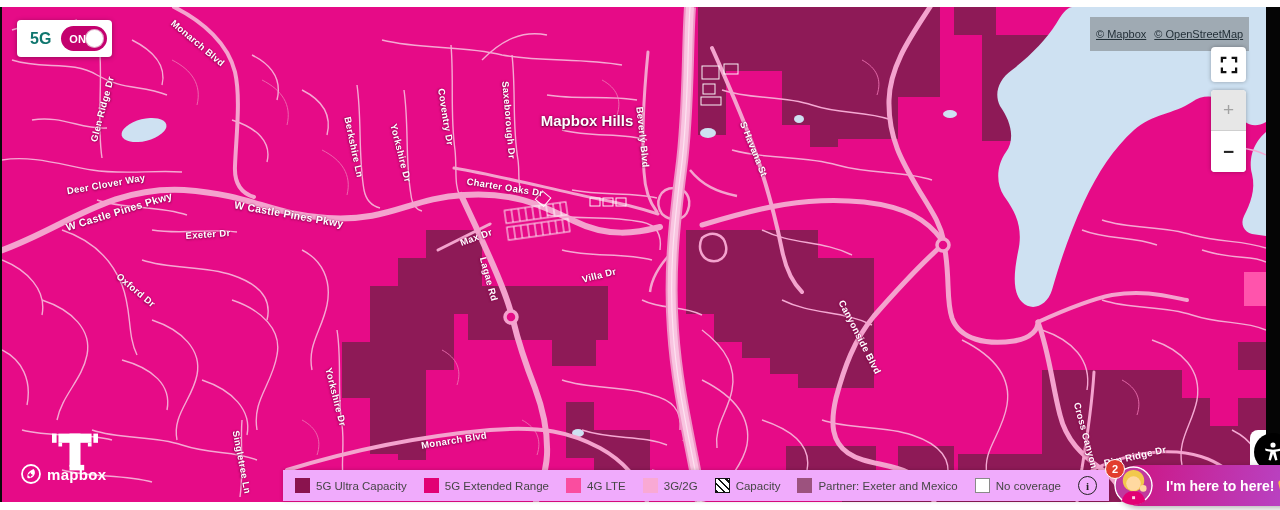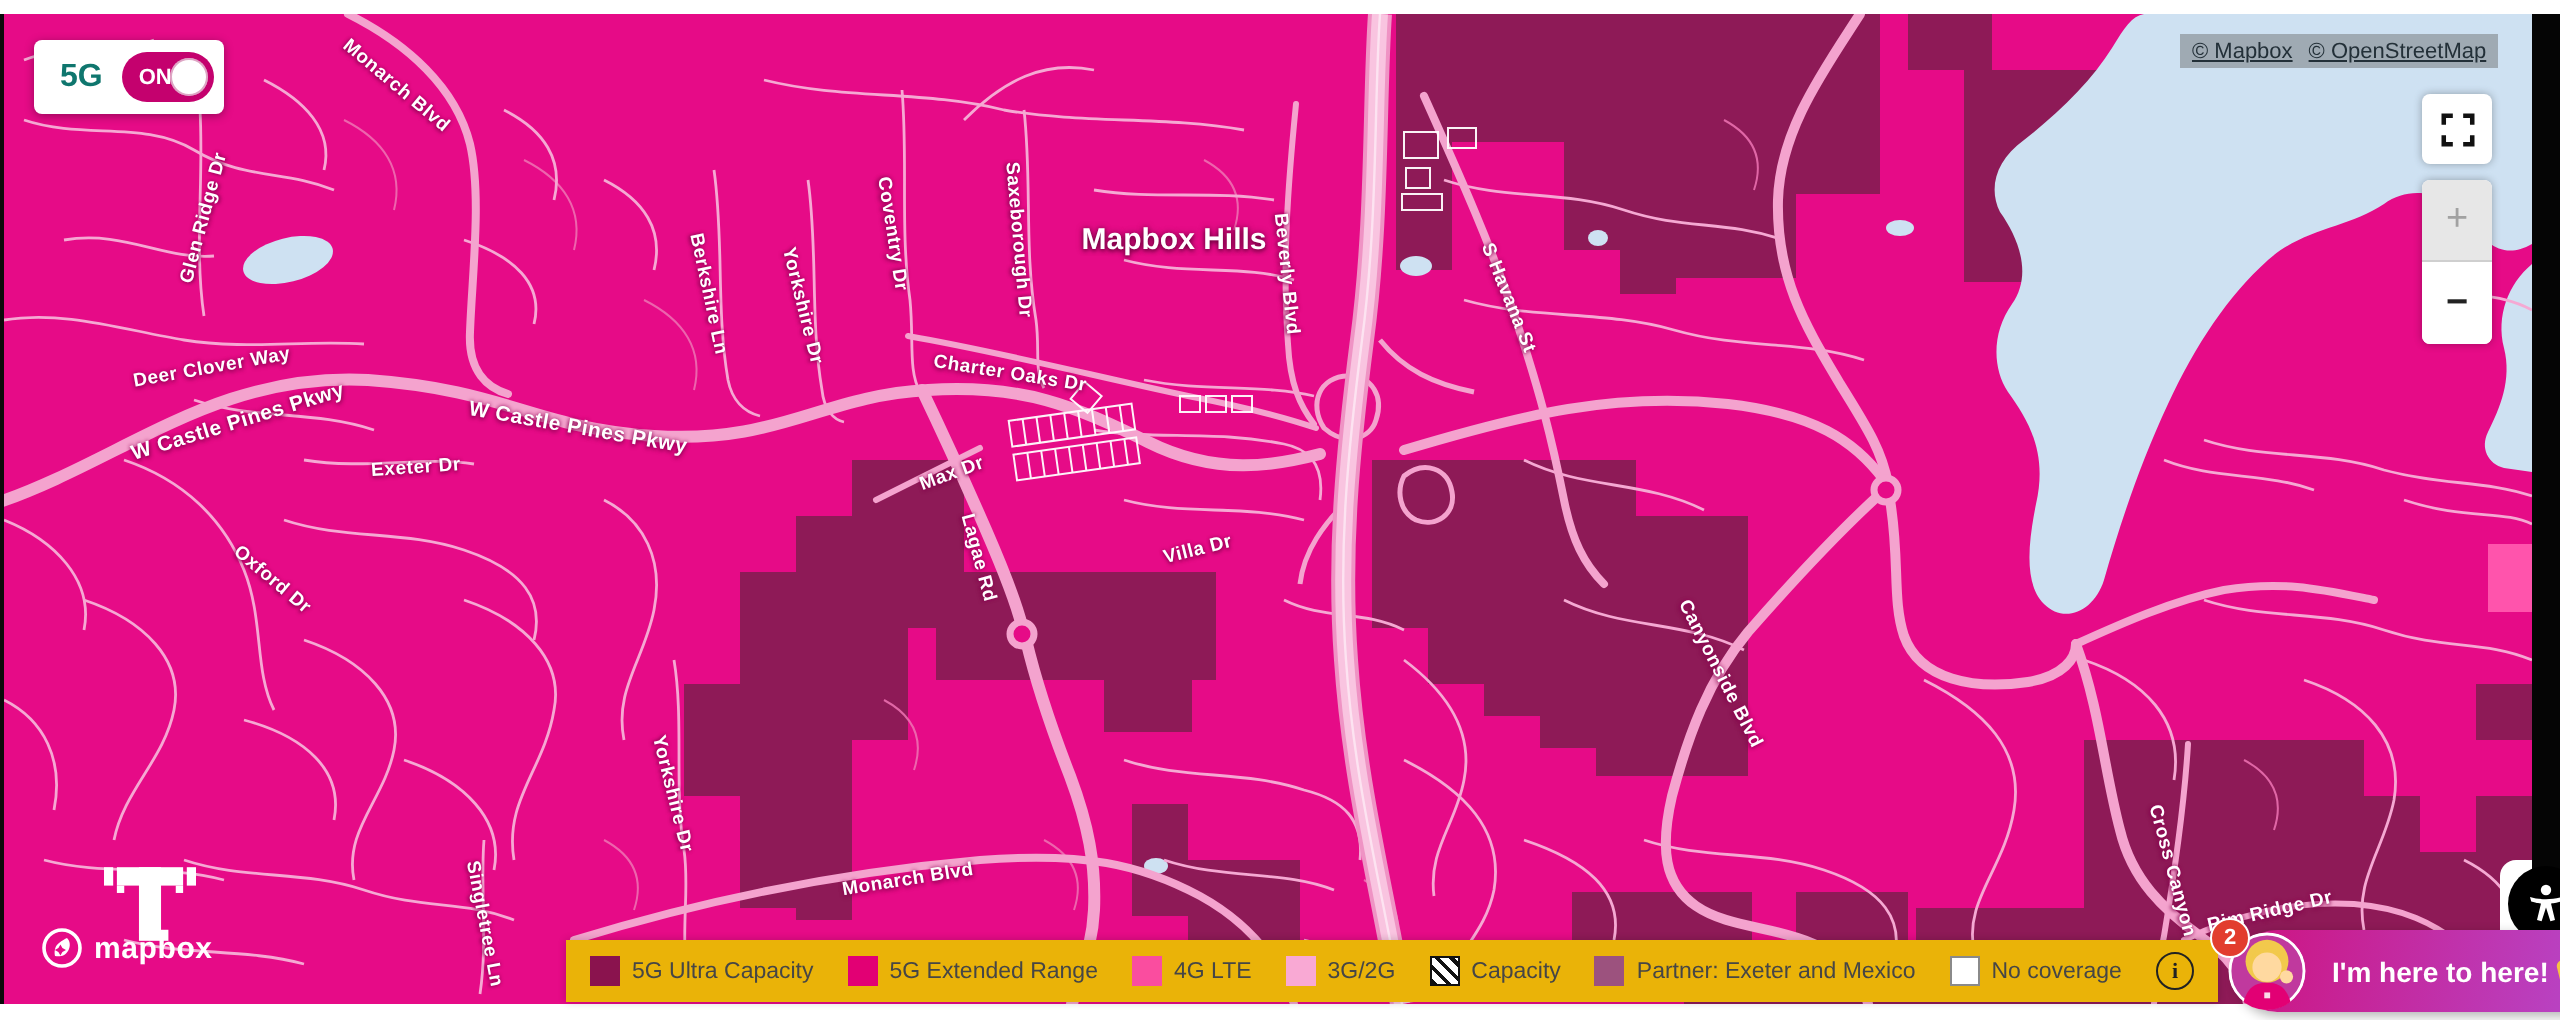--- a/index.html
+++ b/index.html
@@ -19,33 +19,33 @@
       text-shadow:0 1px 2px rgba(100,0,55,.9),0 0 3px rgba(100,0,55,.7)}
   
   .toggle-card{position:absolute;left:17px;top:20px;width:95px;height:37px;background:#fff;border-radius:4px;
       box-shadow:0 1px 5px rgba(0,0,0,.35);display:flex;align-items:center;padding:0 0 0 13px;z-index:6;box-sizing:border-box}
   .toggle-card .lbl{font-size:16px;font-weight:bold;color:#0f766e;margin-right:10px}
   .switch{position:relative;width:46px;height:25px;border-radius:13px;background:#C4016E}
   .switch .on{position:absolute;left:8px;top:50%;transform:translateY(-50%);color:#fff;font-size:11px;font-weight:bold}
   .switch .knob{position:absolute;right:3px;top:3px;width:19px;height:19px;border-radius:50%;background:#fff;
       box-shadow:inset 0 0 0 1px rgba(160,0,90,.35)}
   
-  .attribution{position:absolute;top:17px;left:1090px;height:17px;display:flex;align-items:center;gap:8px;
+  .attribution{position:absolute;top:17px;left:1090px;height:34px;display:flex;align-items:center;gap:8px;
       background:rgba(150,160,168,.85);padding:0 6px;z-index:6}
   .attribution a{color:#233038;font-size:11px;text-decoration:underline;cursor:pointer}
   
   .fullscreen-btn{position:absolute;left:1211px;top:47px;width:35px;height:35px;background:#fff;border-radius:4px;
       box-shadow:0 0 4px rgba(0,0,0,.3);display:flex;align-items:center;justify-content:center;z-index:6;cursor:pointer}
   .zoom-group{position:absolute;left:1211px;top:90px;width:35px;height:82px;background:#fff;border-radius:4px;
       box-shadow:0 0 4px rgba(0,0,0,.3);overflow:hidden;z-index:6}
   .zoom-cell{width:100%;height:41px;display:flex;align-items:center;justify-content:center;font-size:19px;cursor:pointer;box-sizing:border-box}
   .zoom-in{background:#E7E7E7;color:#A2A2A2;border-bottom:1px solid #cfcfcf}
   .zoom-out{background:#fff;color:#222;font-weight:bold}
   
-  .legend-bar{position:absolute;left:283px;top:470px;height:31px;background:#eab308;display:inline-flex;align-items:center;
+  .legend-bar{position:absolute;left:283px;top:470px;height:31px;background:#f0abfc;display:inline-flex;align-items:center;
       padding:0 12px;z-index:6;box-shadow:0 0 4px rgba(0,0,0,.2)}
   .legend-item{display:flex;align-items:center;margin-right:17px}
   .legend-swatch{width:15px;height:15px;margin-right:6px;flex:none}
   .legend-swatch.hatch{background:repeating-linear-gradient(45deg,#111 0 2px,#fff 2px 5px);border:1px solid #111;box-sizing:border-box}
   .legend-swatch.empty{border:1px solid #8a8a8a;box-sizing:border-box;background:#fff}
   .legend-label{font-size:11.5px;color:#464646;white-space:nowrap}
   .info-icon{width:17px;height:17px;border:1.4px solid #222;border-radius:50%;display:flex;align-items:center;
       justify-content:center;font-size:11px;font-weight:bold;color:#222;cursor:pointer;font-family:"Liberation Serif",serif}
   
   .tmo-logo{position:absolute;left:52px;top:427px;z-index:6}

